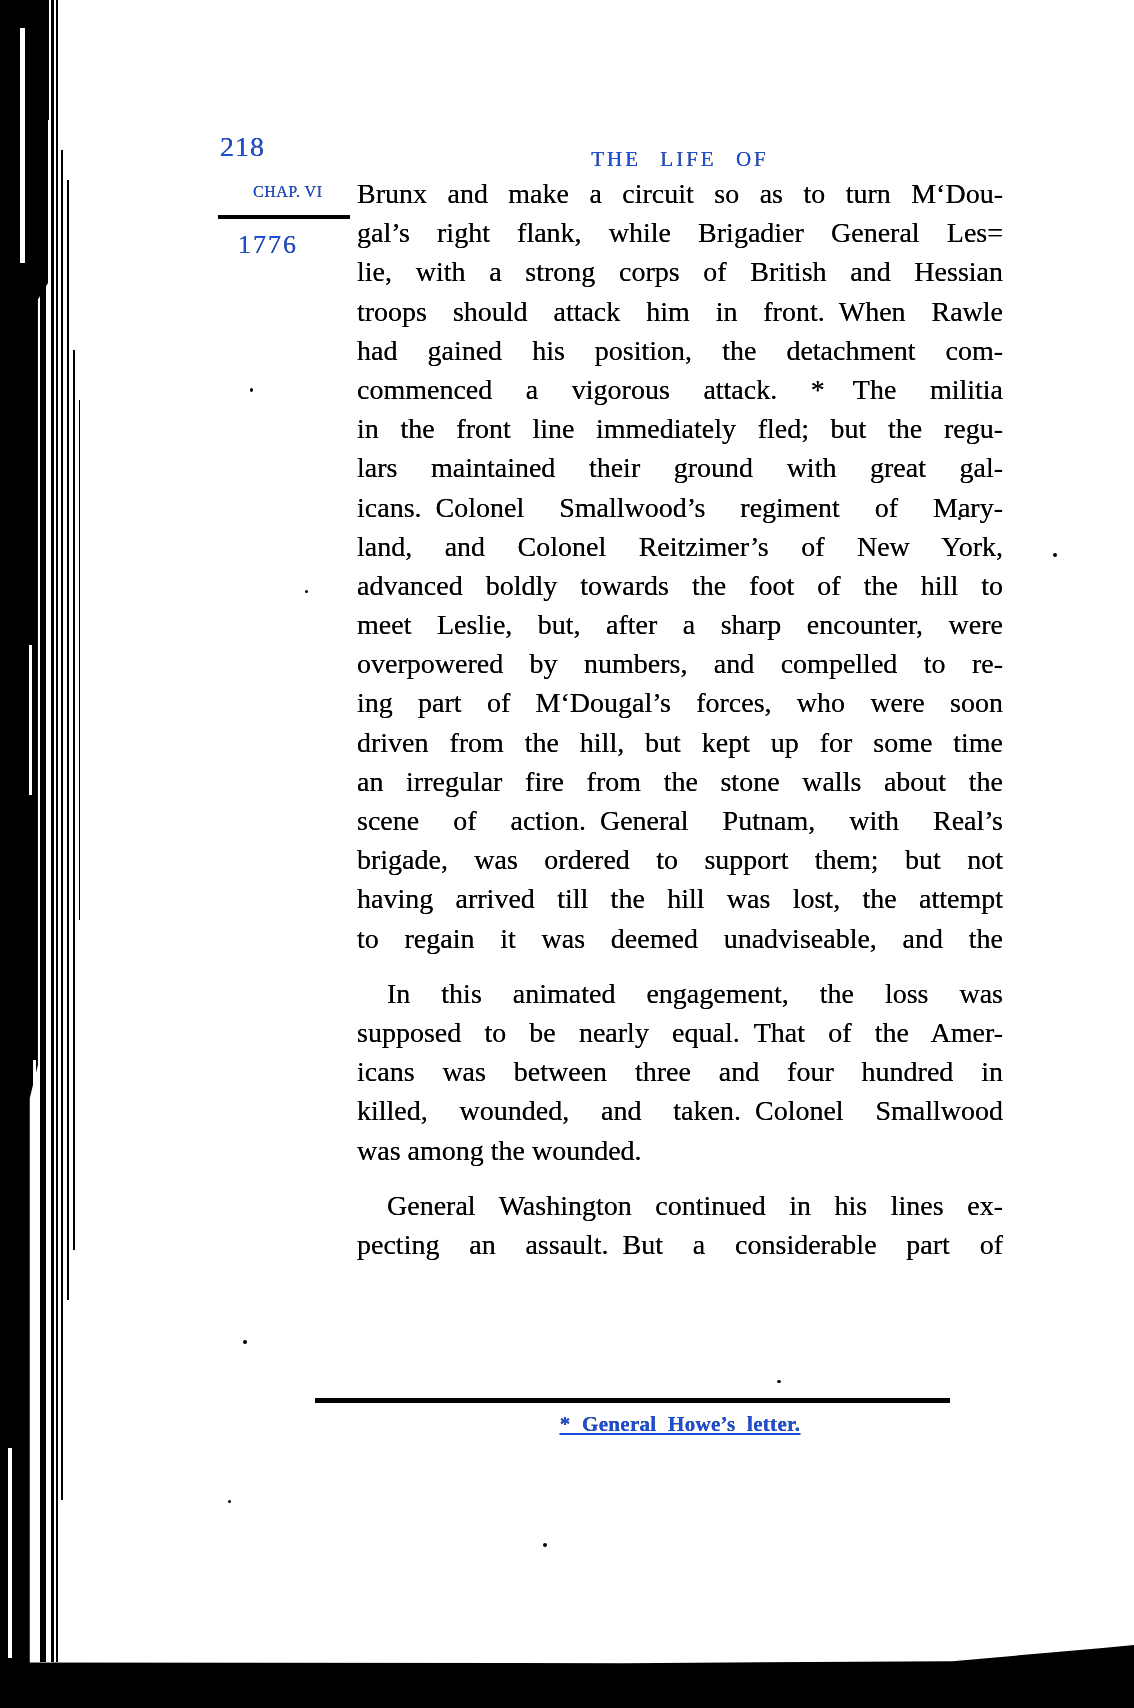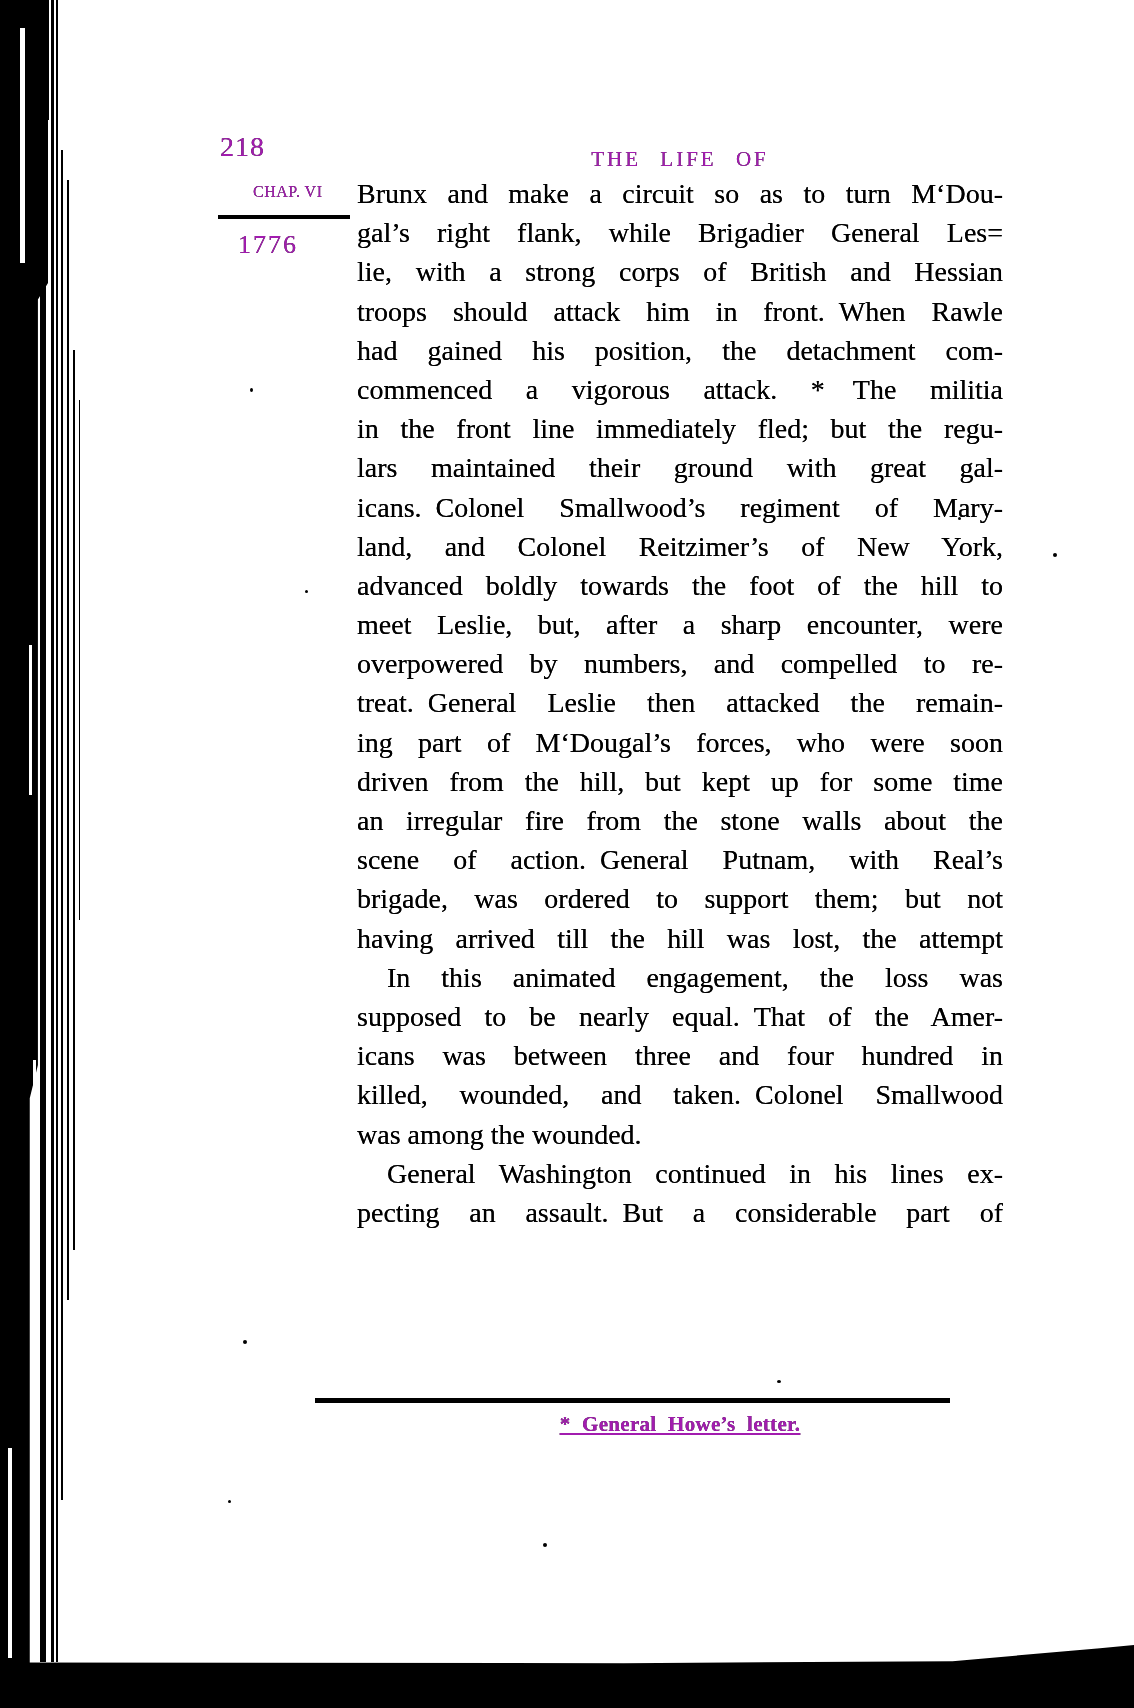--- a/index.html
+++ b/index.html
@@ -5,21 +5,21 @@
   html,body { margin:0; padding:0; background:#777; }
   .page {
     position:relative;
     width:1134px; height:1708px;
     background:#ffffff;
     overflow:hidden;
     font-family:"Liberation Serif","DejaVu Serif",serif;
     color:#000;
   }
   
-  .txt { position:absolute; color:#a21caf; text-shadow:0 0 0.6px rgba(0,0,0,0.85); }
+  .txt { position:absolute; color:#1d4ed8; text-shadow:0 0 0.6px rgba(0,0,0,0.85); }
 
   .page-number { left:220px; top:131px; font-size:28px; letter-spacing:1px; }
 
   .running-header {
     left:357px; top:147px; width:646px;
     text-align:center; font-size:21px;
     letter-spacing:3px; word-spacing:11px;
   }
 
   .chapter-label { left:222px; top:183px; font-size:16px; letter-spacing:0.5px;margin-left:31px; }
@@ -30,21 +30,21 @@
     position:absolute; left:357px; top:174px; width:646px;
     font-size:28px; line-height:39.2px;
   }
   .line {
     height:39.2px; overflow:hidden;
     text-align:justify; text-align-last:justify;
     text-shadow:0 0 0.6px rgba(0,0,0,0.85);
     white-space:normal;
   }
   .line.para-end { text-align-last:left; }
-  .line.indent   { padding-left:30px; }
+  .line.indent   { padding-left:30px;margin-top:16px; }
 
   .footnote-rule { position:absolute; left:315px; top:1398px; width:635px; height:5px; background:#000; }
   .footnote-text {
     left:357px; top:1412px; width:646px;
     text-align:center; font-size:21px; word-spacing:6px; letter-spacing:0.3px;
     font-weight:bold;
     text-decoration:underline;
   }
 
   
@@ -100,27 +100,27 @@
     <div class="line">troops should attack him in front. When Rawle</div>
     <div class="line">had gained his position, the detachment com-</div>
     <div class="line">commenced a vigorous attack. *  The militia</div>
     <div class="line">in the front line immediately fled; but the regu-</div>
     <div class="line">lars maintained their ground with great gal-</div>
     <div class="line">icans. Colonel Smallwood’s regiment of Mary-</div>
     <div class="line">land, and Colonel Reitzimer’s of New York,</div>
     <div class="line">advanced boldly towards the foot of the hill to</div>
     <div class="line">meet Leslie, but, after a sharp encounter, were</div>
     <div class="line">overpowered by numbers, and compelled to re-</div>
-    <div class="line">treat. General Leslie then attacked the remain-</div>
     <div class="line">ing part of M‘Dougal’s forces, who were soon</div>
     <div class="line">driven from the hill, but kept up for some time</div>
     <div class="line">an irregular fire from the stone walls about the</div>
     <div class="line">scene of action. General Putnam, with Real’s</div>
     <div class="line">brigade, was ordered to support them; but not</div>
     <div class="line">having arrived till the hill was lost, the attempt</div>
+    <div class="line">to regain it was deemed unadviseable, and the</div>
     <div class="line indent">In this animated engagement, the loss was</div>
     <div class="line">supposed to be nearly equal. That of the Amer-</div>
     <div class="line">icans was between three and four hundred in</div>
     <div class="line">killed, wounded, and taken. Colonel Smallwood</div>
     <div class="line para-end">was among the wounded.</div>
     <div class="line indent">General Washington continued in his lines ex-</div>
     <div class="line">pecting an assault. But a considerable part of</div>
   </div>
 
   <div class="footnote-rule"></div>

